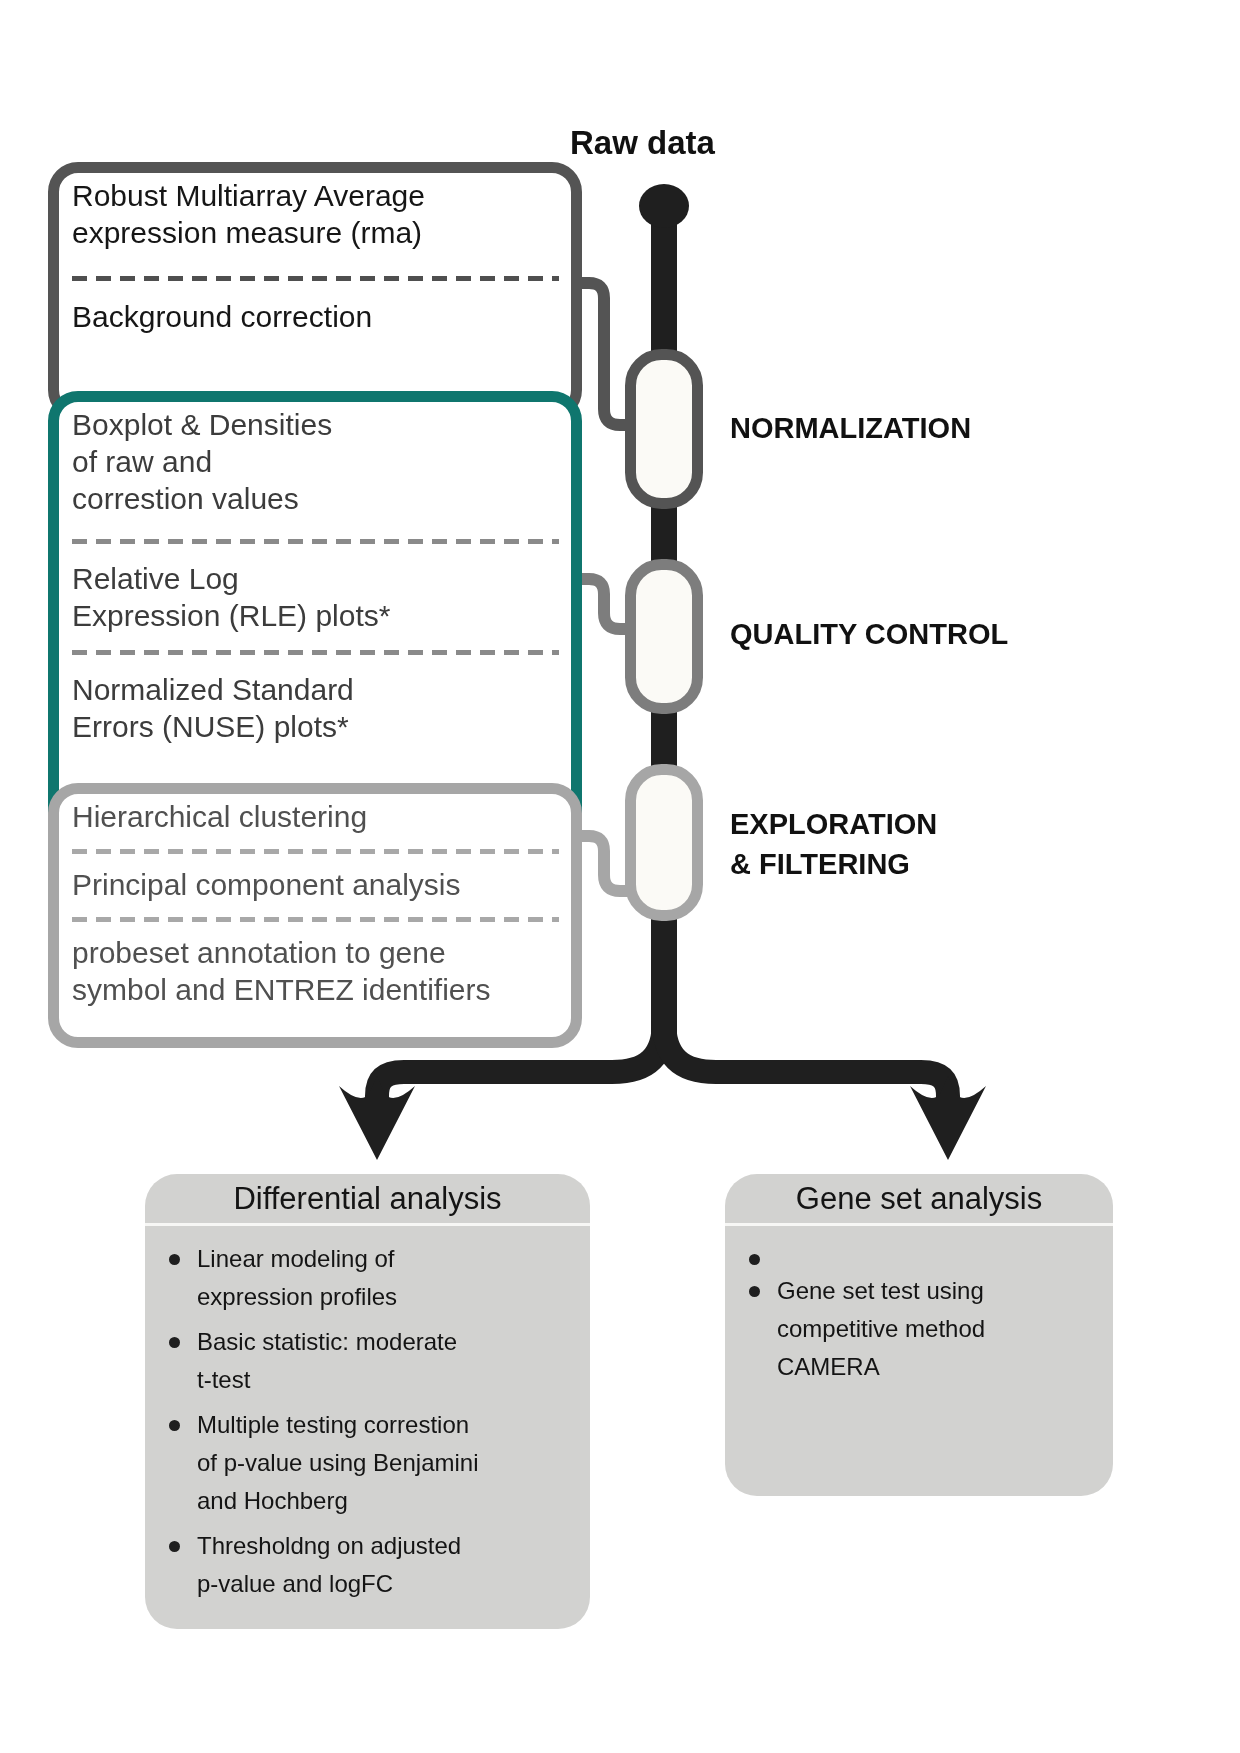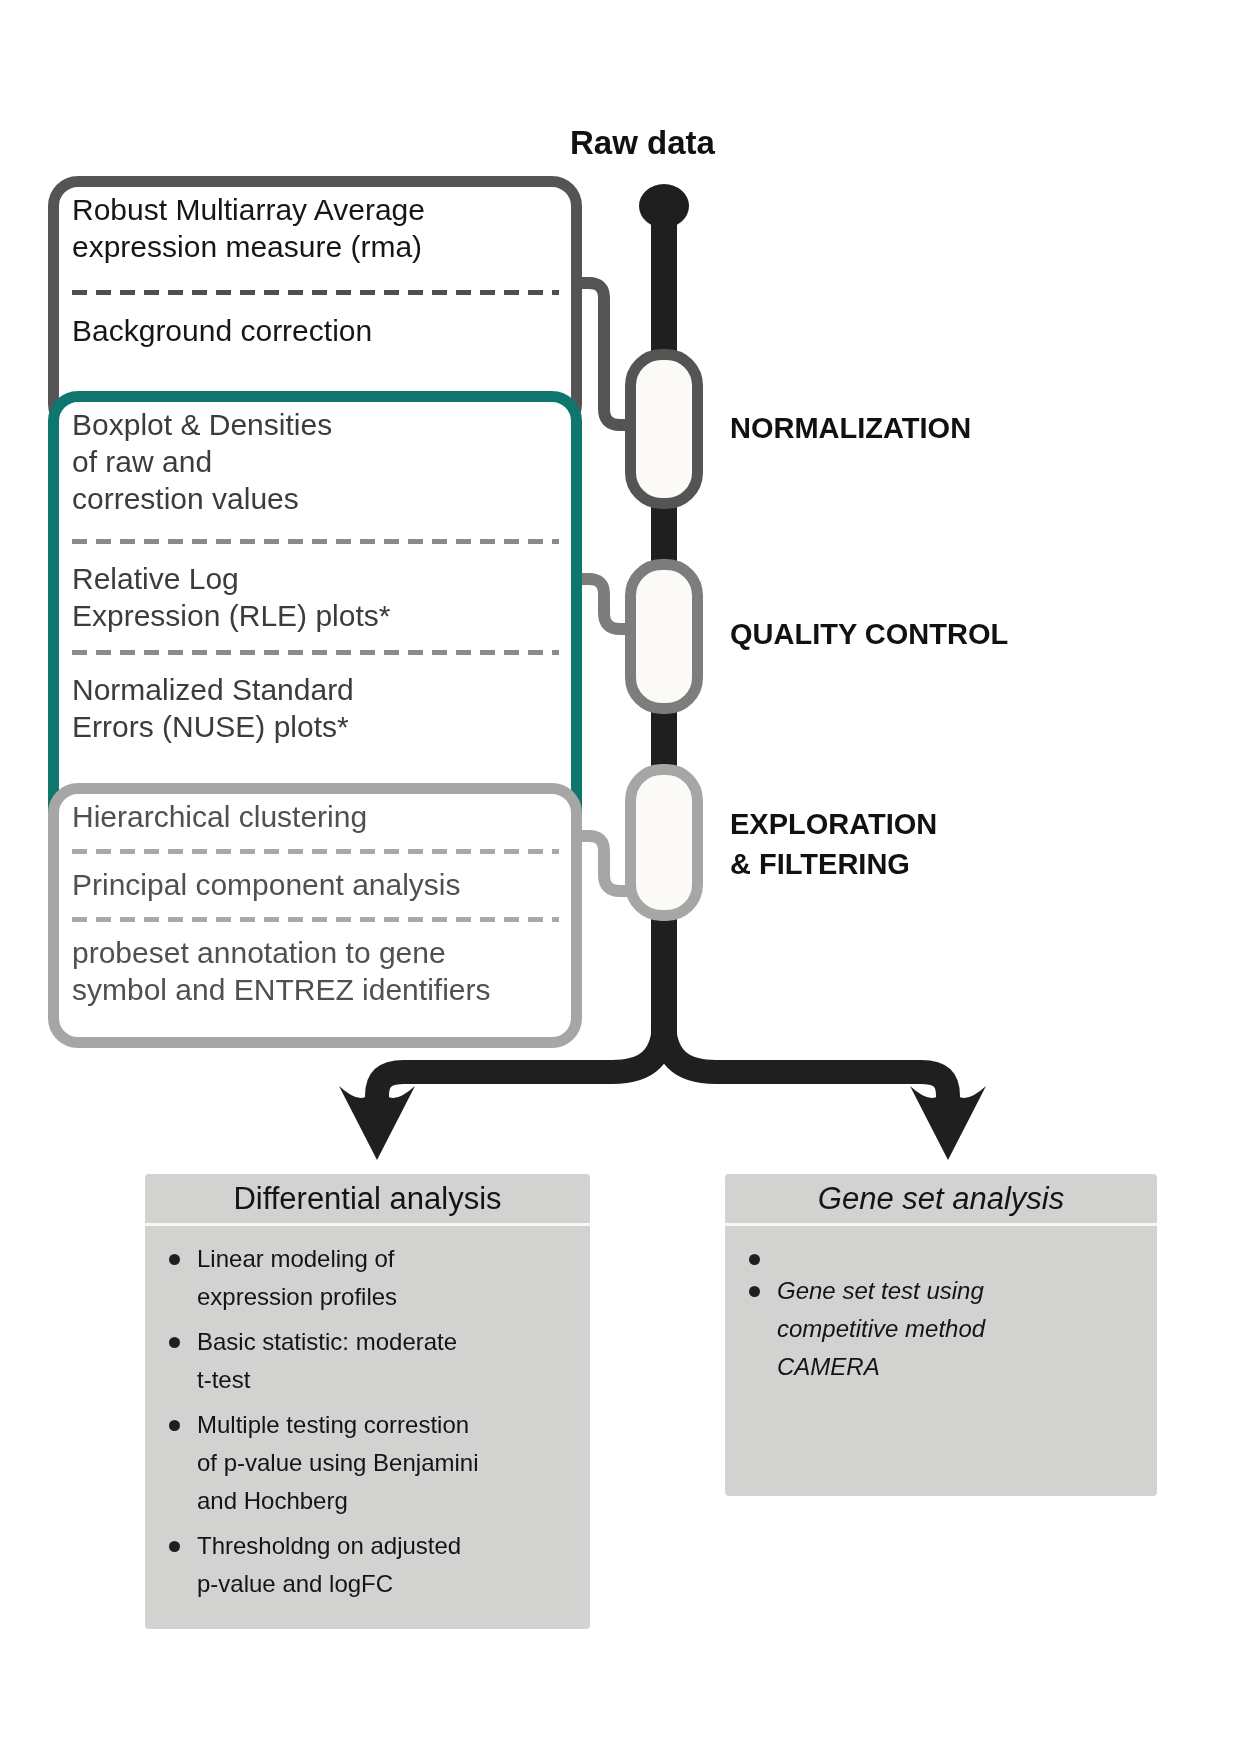--- a/index.html
+++ b/index.html
@@ -8,21 +8,21 @@
     font-family:"Liberation Sans","DejaVu Sans",sans-serif;overflow:hidden;margin-top:46px;
   }
   svg.wire{position:absolute;left:0;top:0;}
 
   
   .stepbox{
     position:absolute;left:48px;width:534px;background:#ffffff;
     border-radius:30px;box-sizing:border-box;
   }
   .stepbox .inner{padding:4px 12px 0 13px;}
-  .box-norm{top:130px;height:258px;border:11px solid #545454;}
+  .box-norm{top:116px;height:258px;border:11px solid #545454;}
   .box-norm{color:#161616;}
   .box-qc{top:345px;height:487px;border:11px solid #0f766e;color:#3c3c3c;}
   .box-exp{top:737px;height:265px;border:11px solid #a6a6a6;color:#505050;}
   .stepline{font-size:30px;line-height:37px;white-space:nowrap;}
   .dash{height:5px;}
   .dash-norm{margin:25px 0 17px 0;background:repeating-linear-gradient(90deg,#4f4f4f 0 15px,transparent 15px 24px);}
   .dash-qc1{margin:22px 0 16px 0;background:repeating-linear-gradient(90deg,#8a8a8a 0 15px,transparent 15px 24px);}
   .dash-qc2{margin:16px 0 16px 0;background:repeating-linear-gradient(90deg,#8a8a8a 0 15px,transparent 15px 24px);}
   .dash-exp{margin:14px 0 12px 0;background:repeating-linear-gradient(90deg,#a8a8a8 0 15px,transparent 15px 24px);}
 
@@ -35,24 +35,24 @@
   .lbl-qc{top:568px;}
   .lbl-exp{top:758px;}
 
   .rawdata{
     position:absolute;left:570px;top:78px;font-weight:bold;font-size:33px;color:#111111;
     white-space:nowrap;
   }
 
   
   .resultbox{
-    position:absolute;background:#d2d2d0;border-radius:4px;color:#141414;
+    position:absolute;background:#d2d2d0;border-radius:32px;color:#141414;
   }
   .res-da{left:145px;top:1128px;width:445px;height:455px;}
-  .res-gsa{left:725px;top:1128px;width:432px;height:322px;font-style:italic;}
+  .res-gsa{left:725px;top:1128px;width:388px;height:322px;}
   .resultbox .rtitle{
     height:49px;display:flex;align-items:center;justify-content:center;
     font-size:31px;border-bottom:3px solid #f7f7f5;
   }
   .resultbox .rbody{padding:14px 10px 0 24px;}
   .bullet{display:flex;margin-bottom:7px;}
   .bdot{flex:0 0 11px;width:11px;height:11px;border-radius:50%;background:#1f1f1f;margin:14px 17px 0 0;}
   .blines{font-size:24px;line-height:38px;}
   .bline{white-space:nowrap;}
   .bline.indent2{padding-left:75px;}

